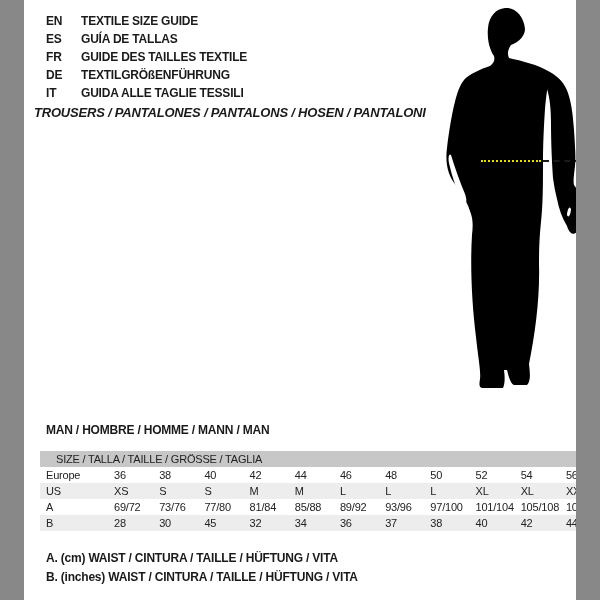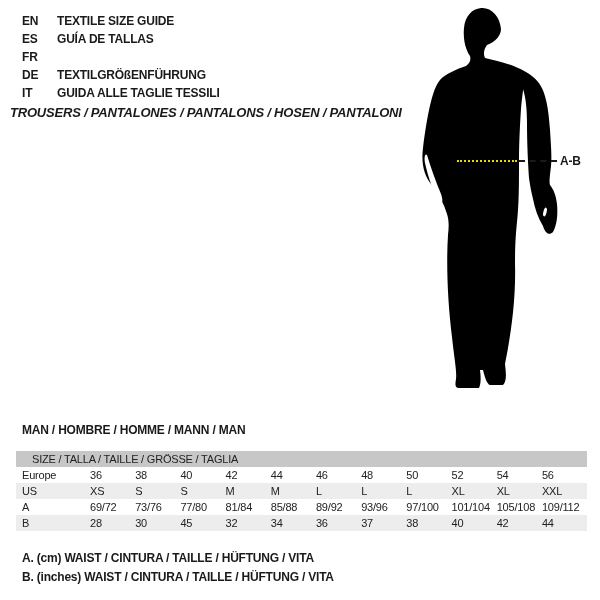--- a/index.html
+++ b/index.html
@@ -1,17 +1,17 @@
 <!DOCTYPE html>
 <html><head>
 <meta charset="utf-8">
 <style>
   html,body{margin:0;padding:0;background:#888;}
   .page{
-    position:relative;width:600px;height:600px;background:#fff;
+    position:relative;width:552px;height:600px;background:#fff;
     font-family:"Liberation Sans",sans-serif;color:#1a1a1a;overflow:hidden;
     margin:0 auto;
   }
   
   .lang-list{position:absolute;left:0;top:12px;width:420px;}
   .lang-row{display:flex;height:18px;line-height:18px;font-size:12px;font-weight:bold;letter-spacing:-0.2px;}
   .lang-code{position:absolute;left:22px;width:34px;}
   .lang-row{position:relative;}
   .lang-text{position:absolute;left:57px;white-space:nowrap;}
   
@@ -43,20 +43,21 @@
       <div class="lang-row">
         <span class="lang-code">EN</span>
         <span class="lang-text">TEXTILE SIZE GUIDE</span>
       </div>
       <div class="lang-row">
         <span class="lang-code">ES</span>
         <span class="lang-text">GUÍA DE TALLAS</span>
       </div>
       <div class="lang-row">
         <span class="lang-code">FR</span>
+        <span class="lang-text">GUIDE DES TAILLES TEXTILE</span>
       </div>
       <div class="lang-row">
         <span class="lang-code">DE</span>
         <span class="lang-text">TEXTILGRÖßENFÜHRUNG</span>
       </div>
       <div class="lang-row">
         <span class="lang-code">IT</span>
         <span class="lang-text">GUIDA ALLE TAGLIE TESSILI</span>
       </div>
     </div>

